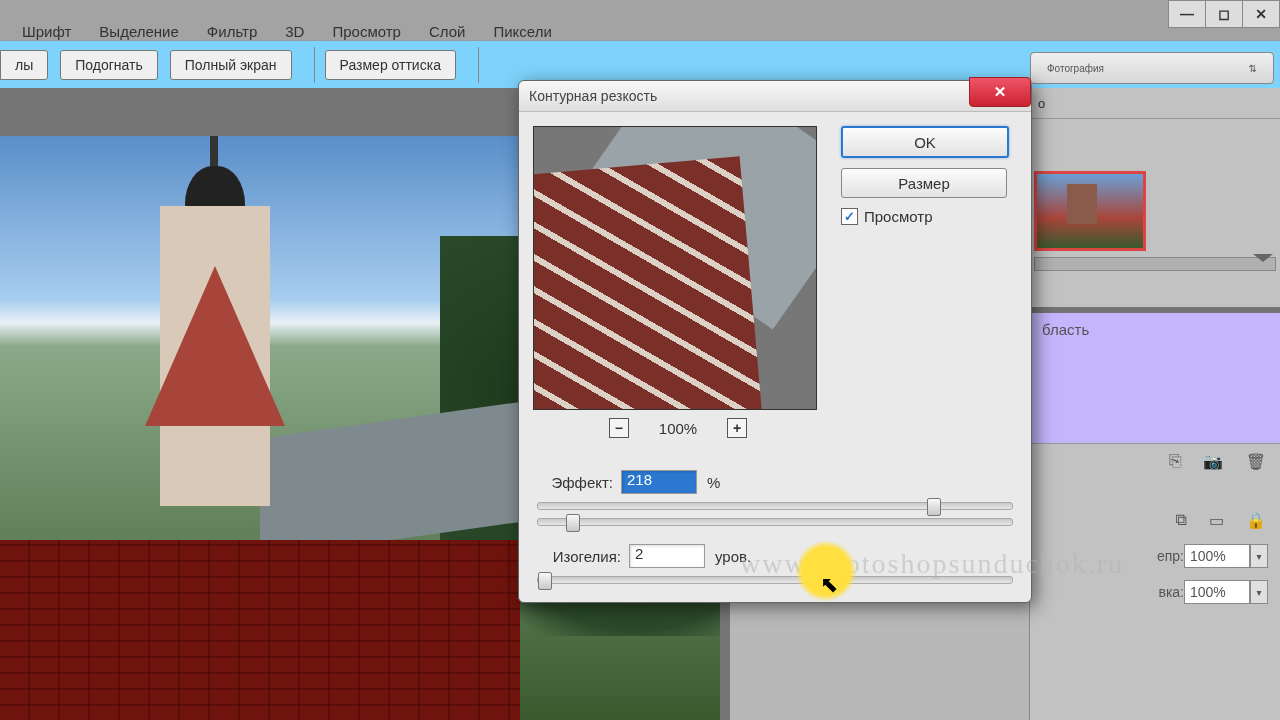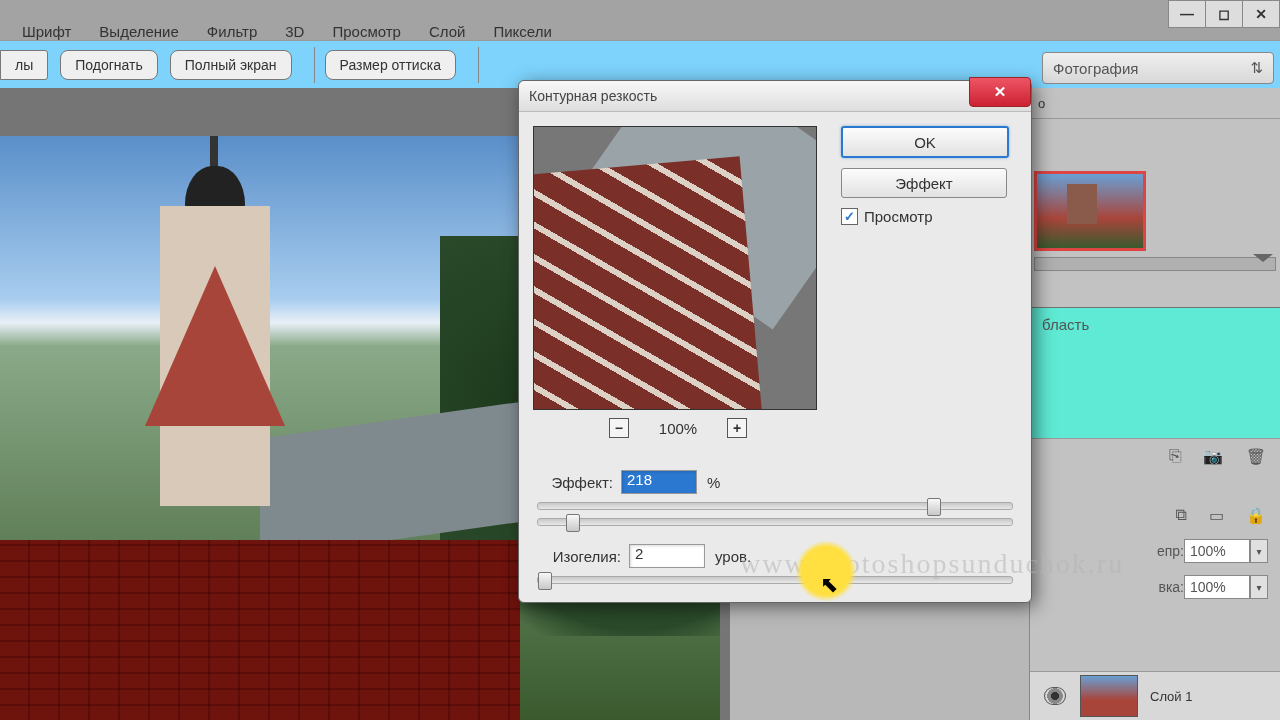--- a/index.html
+++ b/index.html
@@ -1,23 +1,23 @@
 <!DOCTYPE html>
 <html><head>
 <meta charset="utf-8">
 <style>
   body{margin:0;font-family:Tahoma,sans-serif;font-size:13px;background:#b8b8b8;overflow:hidden;width:1280px;height:720px;position:relative;color:#333}
   .menubar{background:#a3a3a3;height:40px;display:flex;align-items:flex-end;padding-left:8px;border-bottom:1px solid #999}
   .menubar span{padding:0 14px;font-size:15px;cursor:default}
   .win-ctrl{position:absolute;right:0;top:0;display:flex}
   .win-ctrl div{width:36px;height:26px;border:1px solid #888;background:#ddd;display:flex;align-items:center;justify-content:center;font-weight:bold;font-size:14px;margin-left:-1px}
   .toolbar{background:#7dd3fc;height:48px;display:flex;align-items:center;padding-left:8px;border-bottom:1px solid #777}
-  .tbtn{background:#efefef;border:1px solid #777;border-radius:8px;padding:6px 14px;margin-right:12px;font-size:14px}
+  .tbtn{background:#efefef;border:1px solid #777;border-radius:3px;padding:6px 14px;margin-right:12px;font-size:14px}
   .tool-sep{width:1px;height:36px;background:#888;margin:0 10px}
-  .workspace-sel{position:absolute;right:6px;top:52px;width:210px;height:30px;background:linear-gradient(#efefef,#d8d8d8);border:1px solid #888;border-radius:4px;display:flex;align-items:center;padding:0 10px;font-size:15px;color:#555;justify-content:space-between}
+  .workspace-sel{position:absolute;right:6px;top:52px;width:210px;height:30px;background:linear-gradient(#efefef,#d8d8d8);border:1px solid #888;border-radius:4px;display:flex;align-items:center;padding:0 16px;font-size:10px;color:#555;justify-content:space-between}
   .canvas{position:absolute;left:0;top:88px;width:730px;height:632px;background:#757575}
   .photo{position:absolute;left:0;top:48px;width:720px;height:584px;background:linear-gradient(180deg,#5a8fc9 0%,#a8cdef 28%,#e8f0f7 32%,#8aa988 36%,#3a5a2e 100%)}
   .church{position:absolute;left:90px;top:70px;width:250px;height:420px}
   .tower{position:absolute;left:70px;top:0;width:110px;height:300px;background:#d8c9b8}
   .dome{position:absolute;left:95px;top:-40px;width:60px;height:60px;background:#222;border-radius:50% 50% 50% 50% / 70% 70% 40% 40%}
   .spire{position:absolute;left:120px;top:-70px;width:8px;height:40px;background:#333}
   .tent{position:absolute;left:55px;top:60px;width:0;height:0;border-left:70px solid transparent;border-right:70px solid transparent;border-bottom:160px solid #a8453a}
   .wall{position:absolute;left:0;bottom:0;width:520px;height:180px;background:repeating-linear-gradient(0deg,#a8453a 0 14px,#8a3228 14px 16px),repeating-linear-gradient(90deg,#a8453a 0 28px,#8a3228 28px 30px);background-blend-mode:multiply}
   .roof{position:absolute;left:260px;top:280px;width:320px;height:120px;background:#7f8a8f;transform:skewY(-8deg)}
   .trees{position:absolute;right:0;top:100px;width:280px;height:400px;background:radial-gradient(circle at 30% 40%,#1e3a1e 0%,#2a4a2a 60%,transparent 70%),radial-gradient(circle at 70% 60%,#1e3a1e 0%,#2a4a2a 50%,transparent 60%)}
@@ -42,21 +42,21 @@
   .param-input{width:64px;height:22px;border:1px solid #999;background:#fff;padding:0 5px;font-size:15px;box-shadow:inset 1px 1px 3px rgba(0,0,0,.15)}
   .param-input.sel{background:#2a78d0;color:#fff}
   .param-unit{margin-left:10px}
   .slider{height:6px;background:linear-gradient(#c8c8c8,#e8e8e8);border:1px solid #aaa;border-radius:3px;margin-top:8px;position:relative}
   .thumb{position:absolute;top:-5px;width:12px;height:16px;background:linear-gradient(#f8f8f8,#c8c8c8);border:1px solid #777;border-radius:2px}
   .right-panel{position:absolute;right:0;top:88px;width:250px;height:632px;background:#c2c2c2;border-left:1px solid #888}
   .nav-thumb{margin:52px 0 0 4px;width:106px;height:74px;border:3px solid #d44;background:linear-gradient(180deg,#6a9fd4 0%,#a8453a 60%,#3a5a2e 100%);position:relative}
   .nav-thumb::after{content:"";position:absolute;left:30px;top:10px;width:30px;height:40px;background:#8a5a4a}
   .mini-slider{margin:6px 4px 0;height:12px;background:#b0b0b0;border:1px solid #888;position:relative}
   .mini-slider::after{content:"";position:absolute;right:2px;top:-4px;width:0;height:0;border-left:10px solid transparent;border-right:10px solid transparent;border-top:8px solid #666}
-  .panel-sec{margin-top:36px;height:130px;border-top:1px solid #737373;border-bottom:1px solid #999;background:#5eead4}
+  .panel-sec{margin-top:36px;height:130px;border-top:6px solid #737373;border-bottom:1px solid #999;background:#c4b5fd}
   .panel-txt{padding:8px 12px;font-size:15px;color:#555}
   .icon-row{display:flex;justify-content:flex-end;gap:22px;padding:8px 14px;color:#555;font-size:16px}
   .prop-row{display:flex;align-items:center;justify-content:flex-end;padding:6px 12px;font-size:14px;color:#555}
   .prop-val{width:54px;height:22px;border:1px solid #888;background:#fff;padding:0 5px;display:flex;align-items:center}
   .prop-dd{width:16px;height:22px;border:1px solid #888;background:#e0e0e0;display:flex;align-items:center;justify-content:center;font-size:10px}
   .layer-row{position:absolute;bottom:0;left:0;width:100%;height:48px;background:#d8d8d8;border-top:1px solid #999;display:flex;align-items:center}
   .eye{width:20px;height:16px;margin:0 14px;background:radial-gradient(circle,#333 30%,#888 32%,#888 60%,transparent 62%);border:1px solid #555;border-radius:50%/60%}
   .layer-thumb{width:56px;height:40px;border:1px solid #555;background:linear-gradient(180deg,#6a9fd4 0%,#a8453a 60%);margin-right:12px}
   .highlight{position:absolute;left:795px;top:540px;width:62px;height:62px;background:radial-gradient(circle,#ffe040 0%,#ffe040 55%,rgba(255,224,64,0) 70%);border-radius:50%;z-index:50}
   .cursor{position:absolute;left:820px;top:572px;z-index:51;font-size:22px;color:#000}
@@ -128,25 +128,20 @@
   <div class="prop-row">
     <span>епр:</span>
     <div class="prop-val">100%</div>
     <div class="prop-dd">▾</div>
   </div>
   <div class="prop-row">
     <span>вка:</span>
     <div class="prop-val">100%</div>
     <div class="prop-dd">▾</div>
   </div>
-  <div class="layer-row">
-    <div class="eye"></div>
-    <div class="layer-thumb"></div>
-    <span>Слой 1</span>
-  </div>
 </div>
 
 <div class="watermark">www.photoshopsunduchok.ru</div>
 
 <div class="dialog">
   <div class="dlg-title">
     <span>Контурная резкость</span>
     <div class="dlg-close">✕</div>
   </div>
   <div class="dlg-body">
@@ -156,21 +151,21 @@
           <div class="prev-bricks"></div>
       </div>
       <div class="zoom-row">
         <div class="zoom-btn">−</div>
         <span>100%</span>
         <div class="zoom-btn">+</div>
       </div>
     </div>
     <div class="btn-col">
       <div class="dlg-btn ok">OK</div>
-      <div class="dlg-btn">Эффект</div>
+      <div class="dlg-btn">Размер</div>
       <div class="chk-row">
         <div class="chk">✓</div>
         <span>Просмотр</span>
       </div>
     </div>
   </div>
   <div class="params">
     <div class="param-row">
       <span class="param-label">Эффект:</span>
       <div class="param-input sel">218</div>

